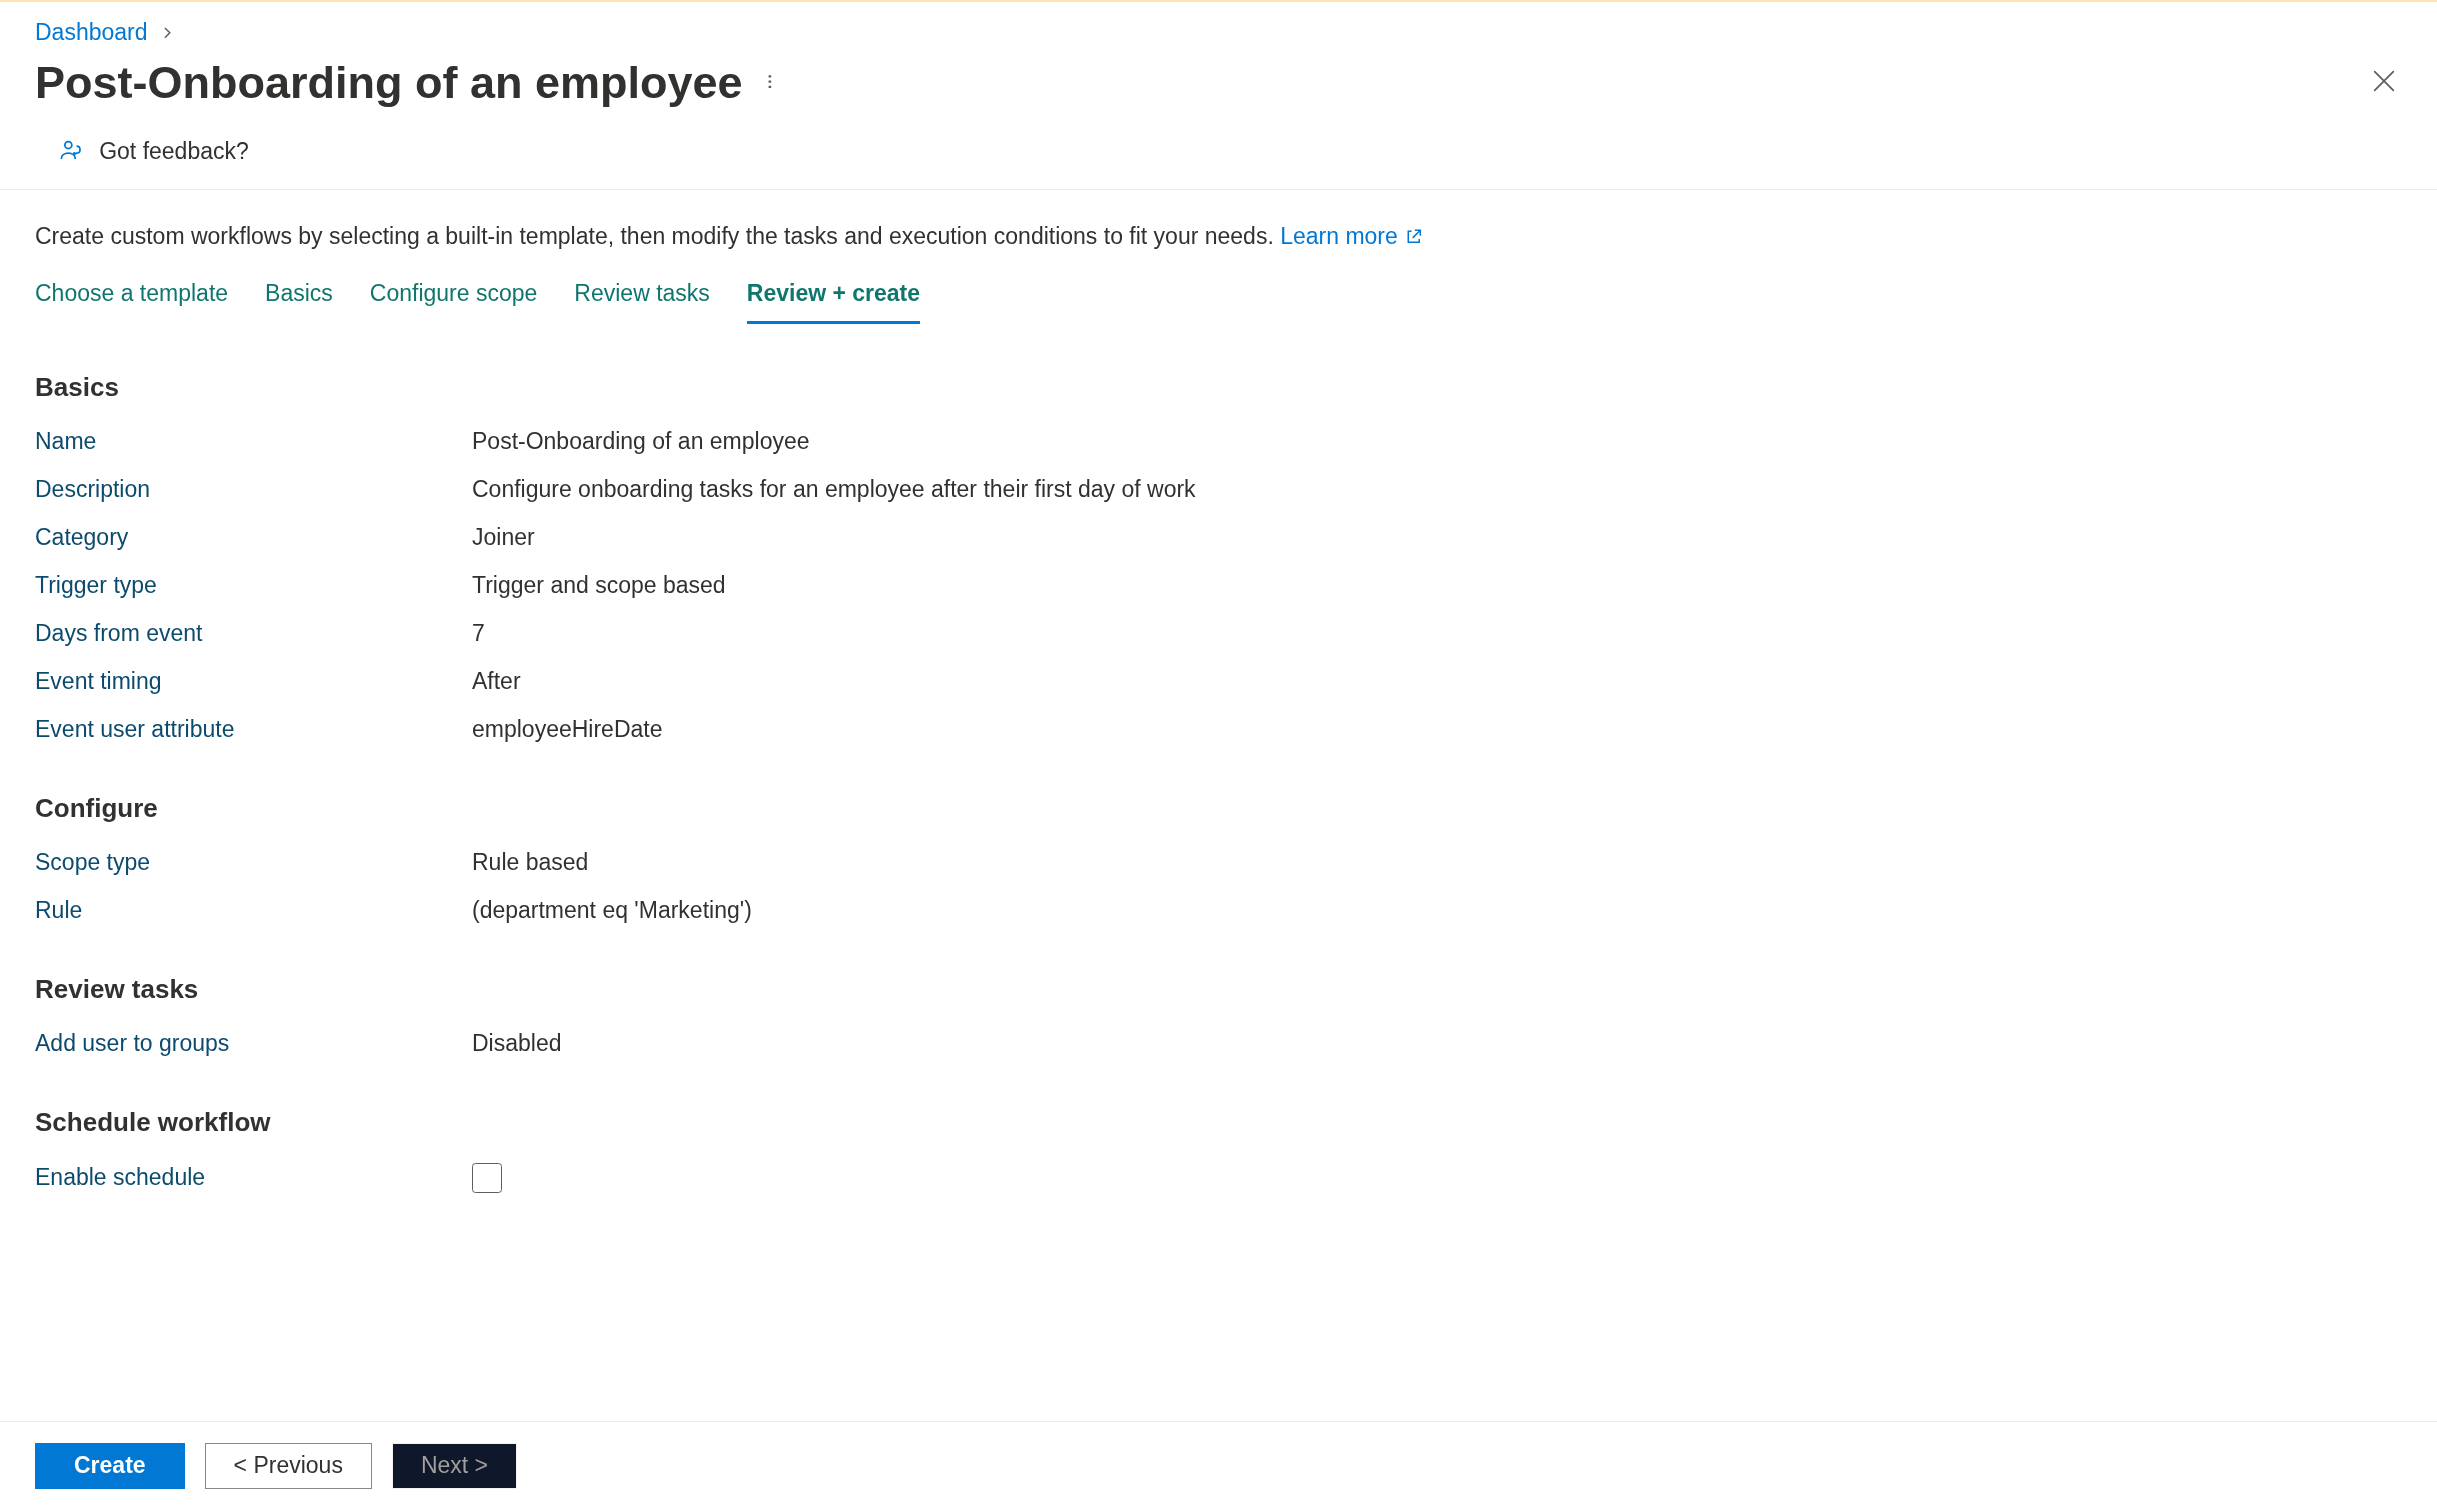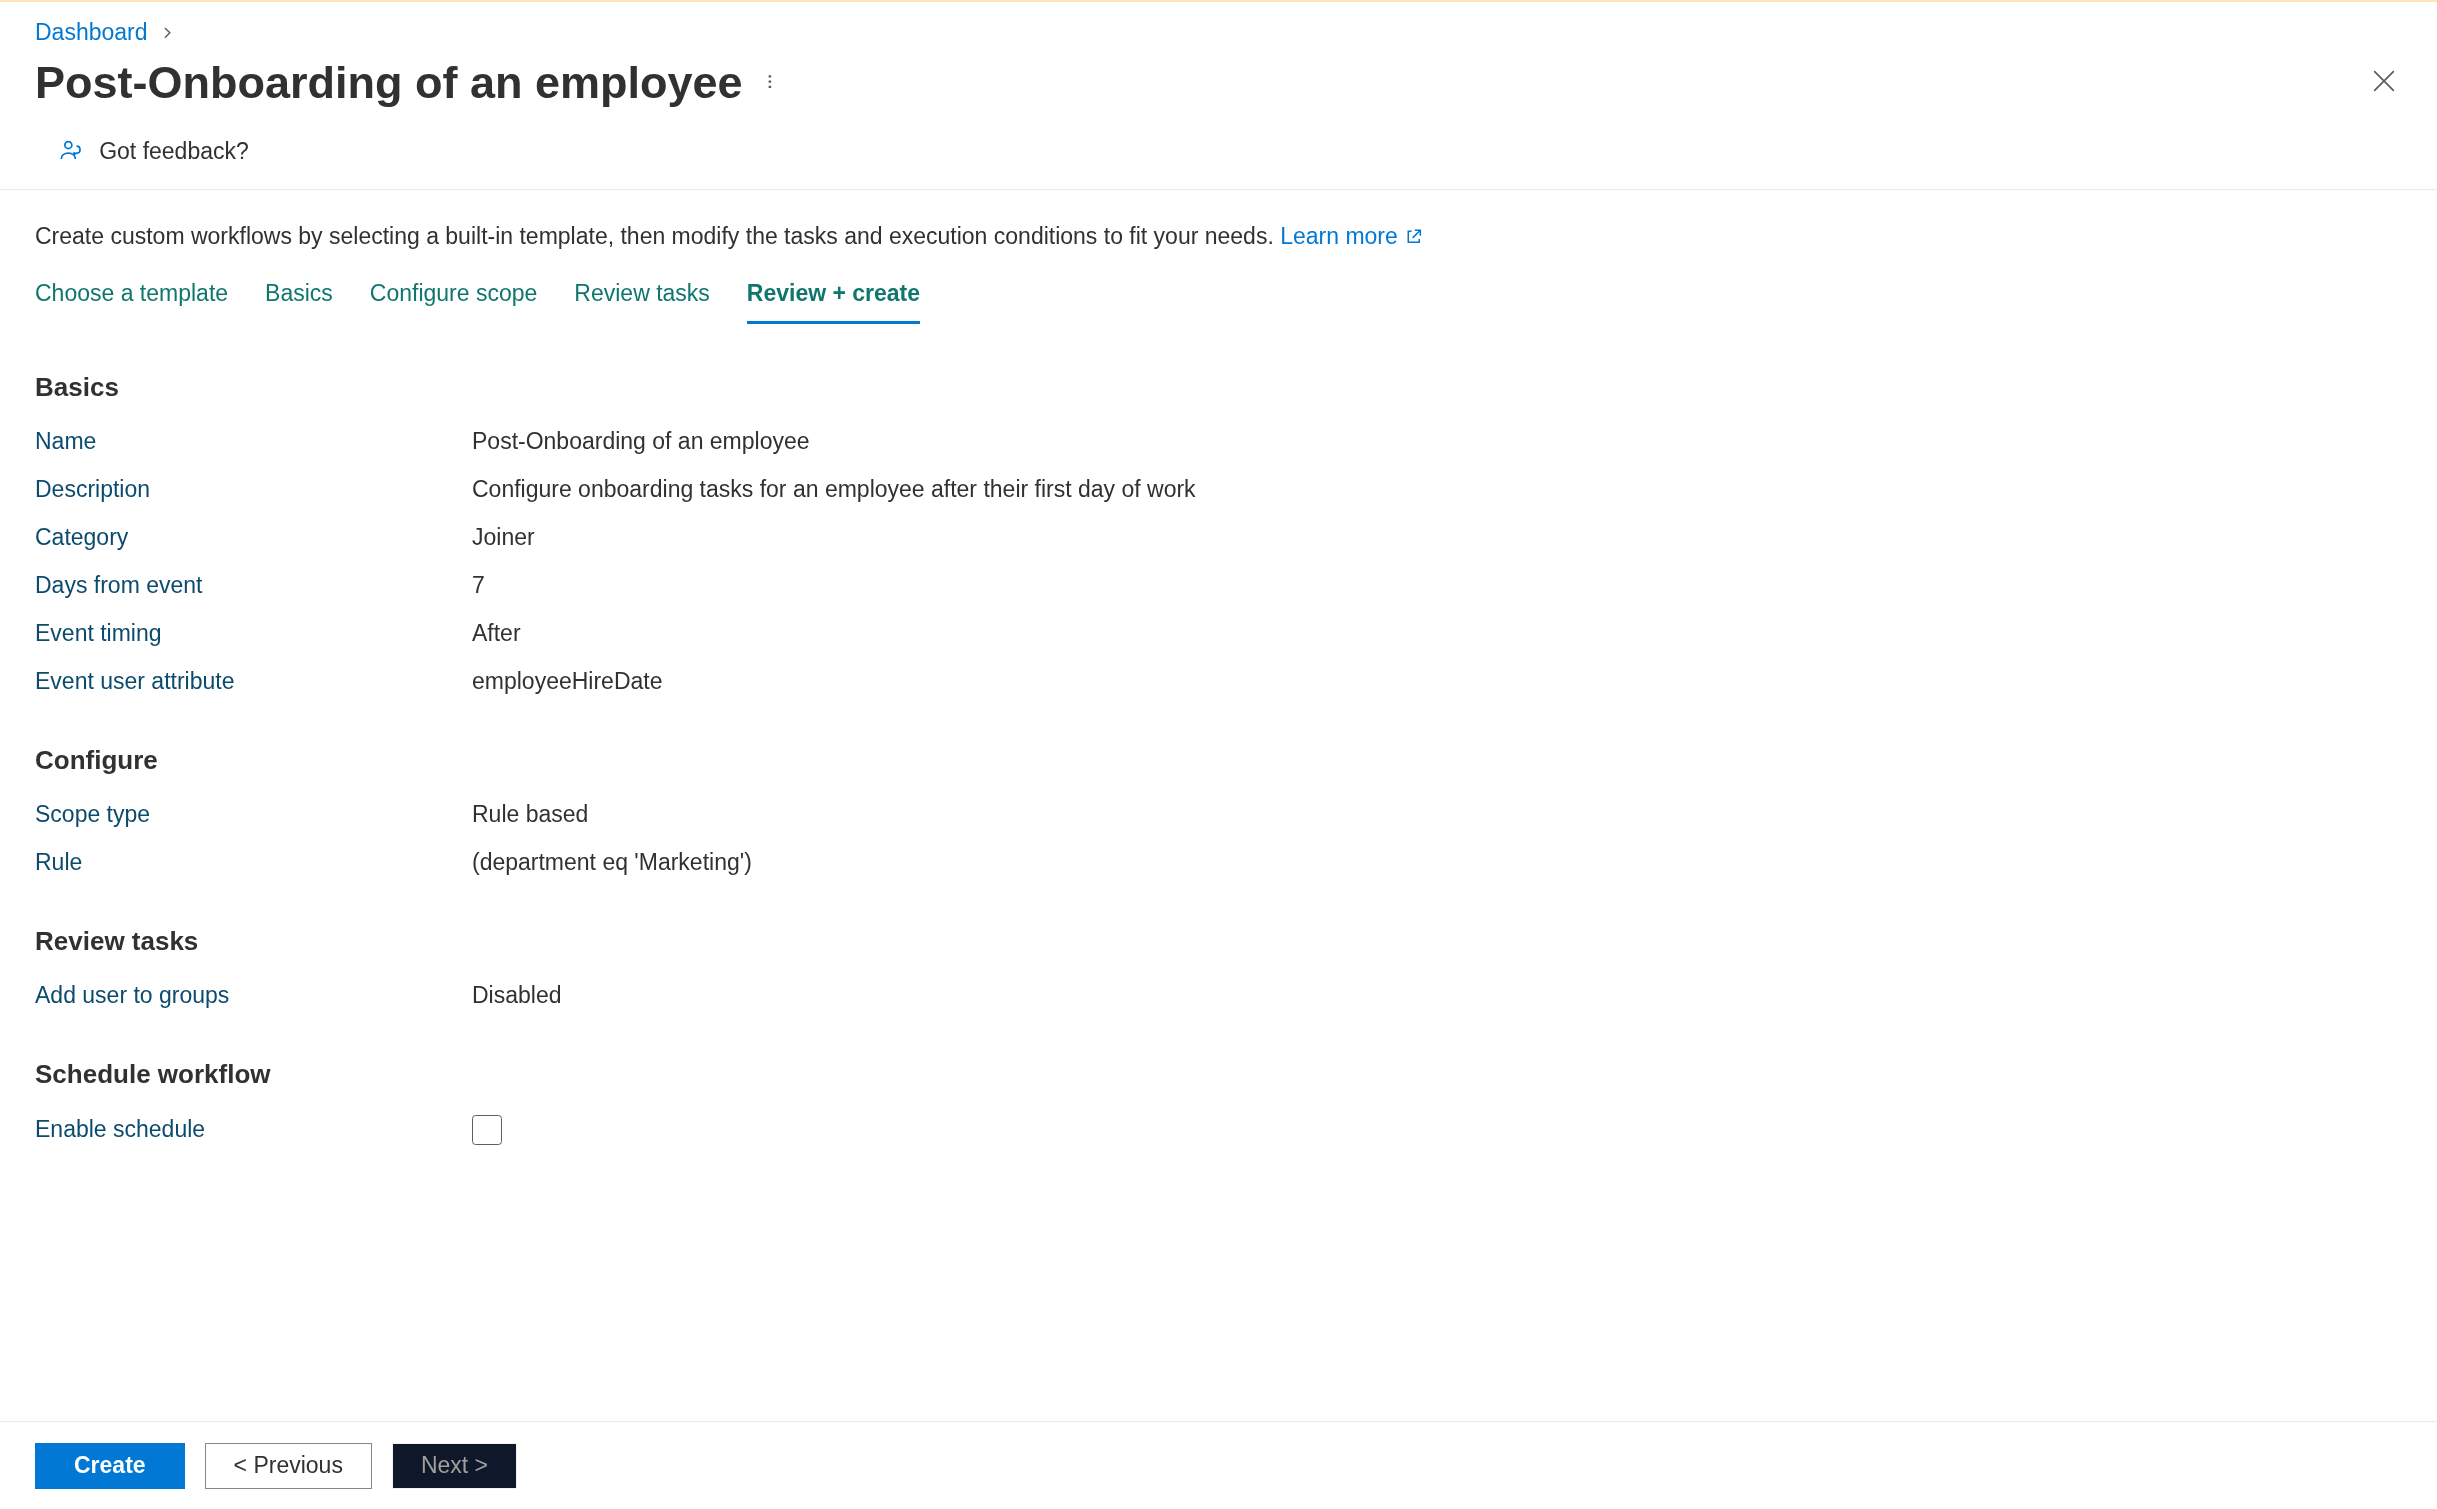--- a/index.html
+++ b/index.html
@@ -260,20 +260,24 @@
     </div>
     <div class="kv-row">
       <div class="kv-label">Description</div>
       <div class="kv-value">Configure onboarding tasks for an employee after their first day of work</div>
     </div>
     <div class="kv-row">
       <div class="kv-label">Category</div>
       <div class="kv-value">Joiner</div>
     </div>
     <div class="kv-row">
+      <div class="kv-label">Trigger type</div>
+      <div class="kv-value">Trigger and scope based</div>
+    </div>
+    <div class="kv-row">
       <div class="kv-label">Days from event</div>
       <div class="kv-value">7</div>
     </div>
     <div class="kv-row">
       <div class="kv-label">Event timing</div>
       <div class="kv-value">After</div>
     </div>
     <div class="kv-row">
       <div class="kv-label">Event user attribute</div>
       <div class="kv-value">employeeHireDate</div>

